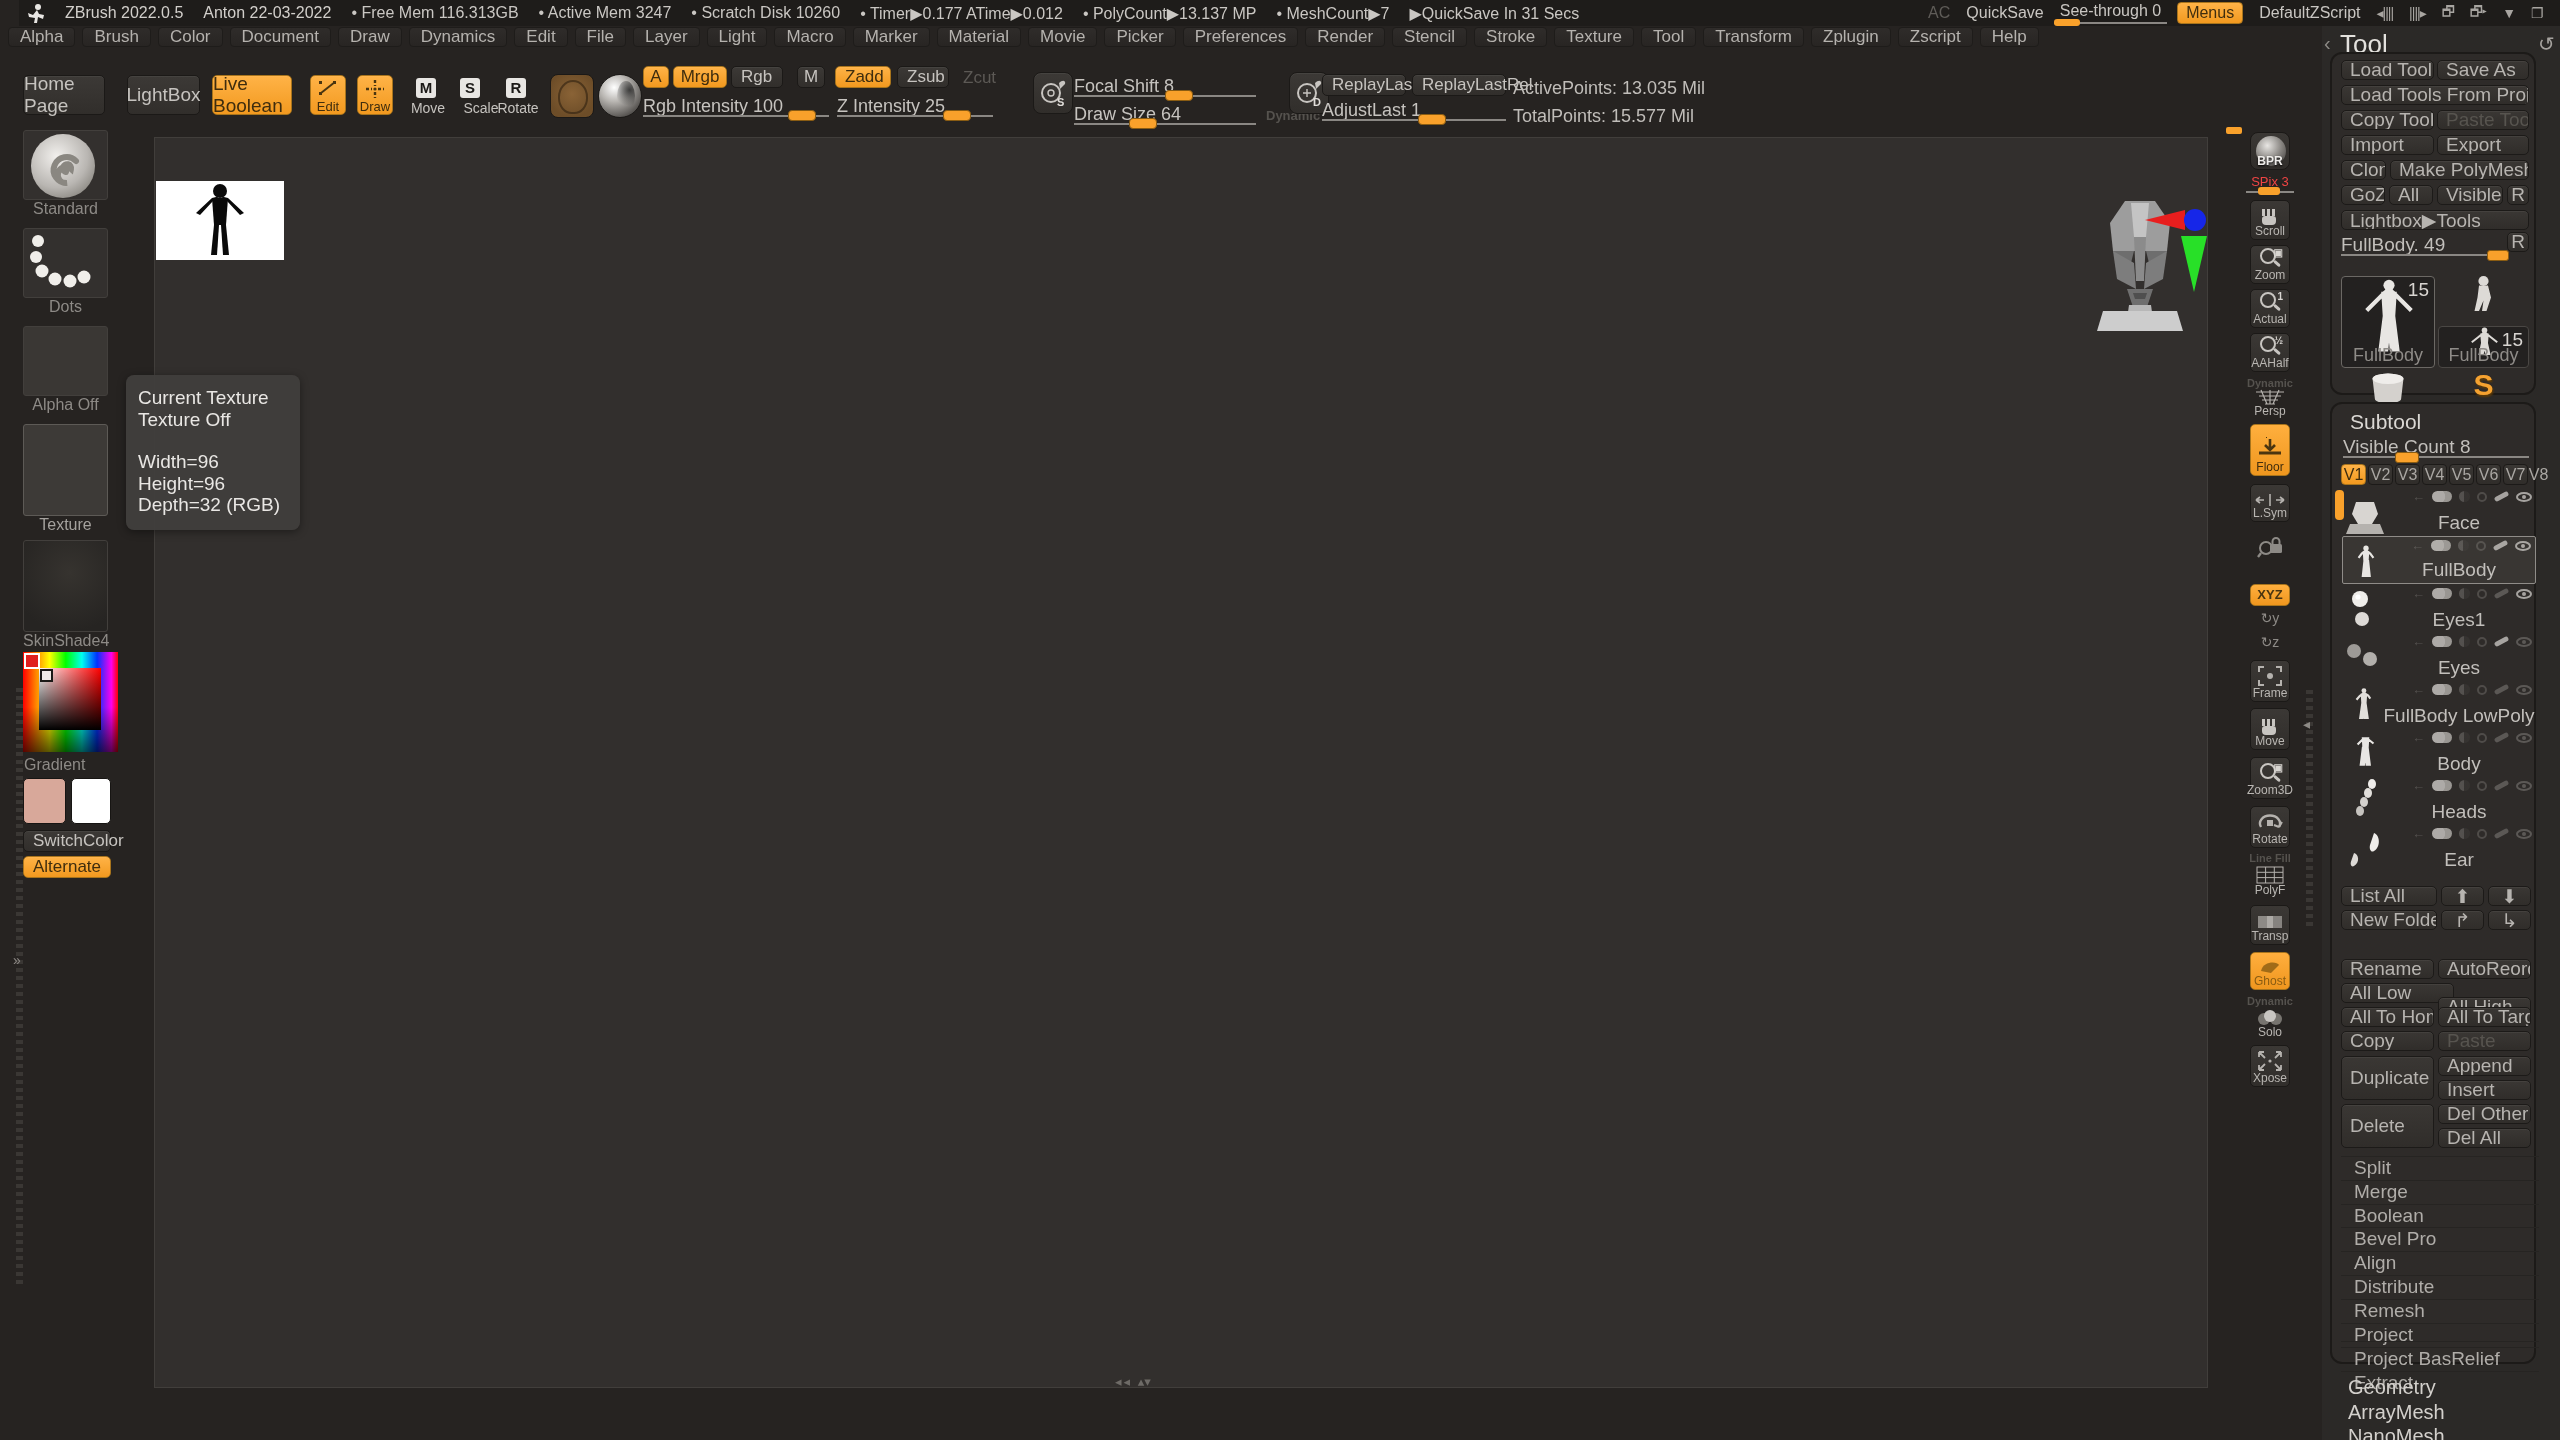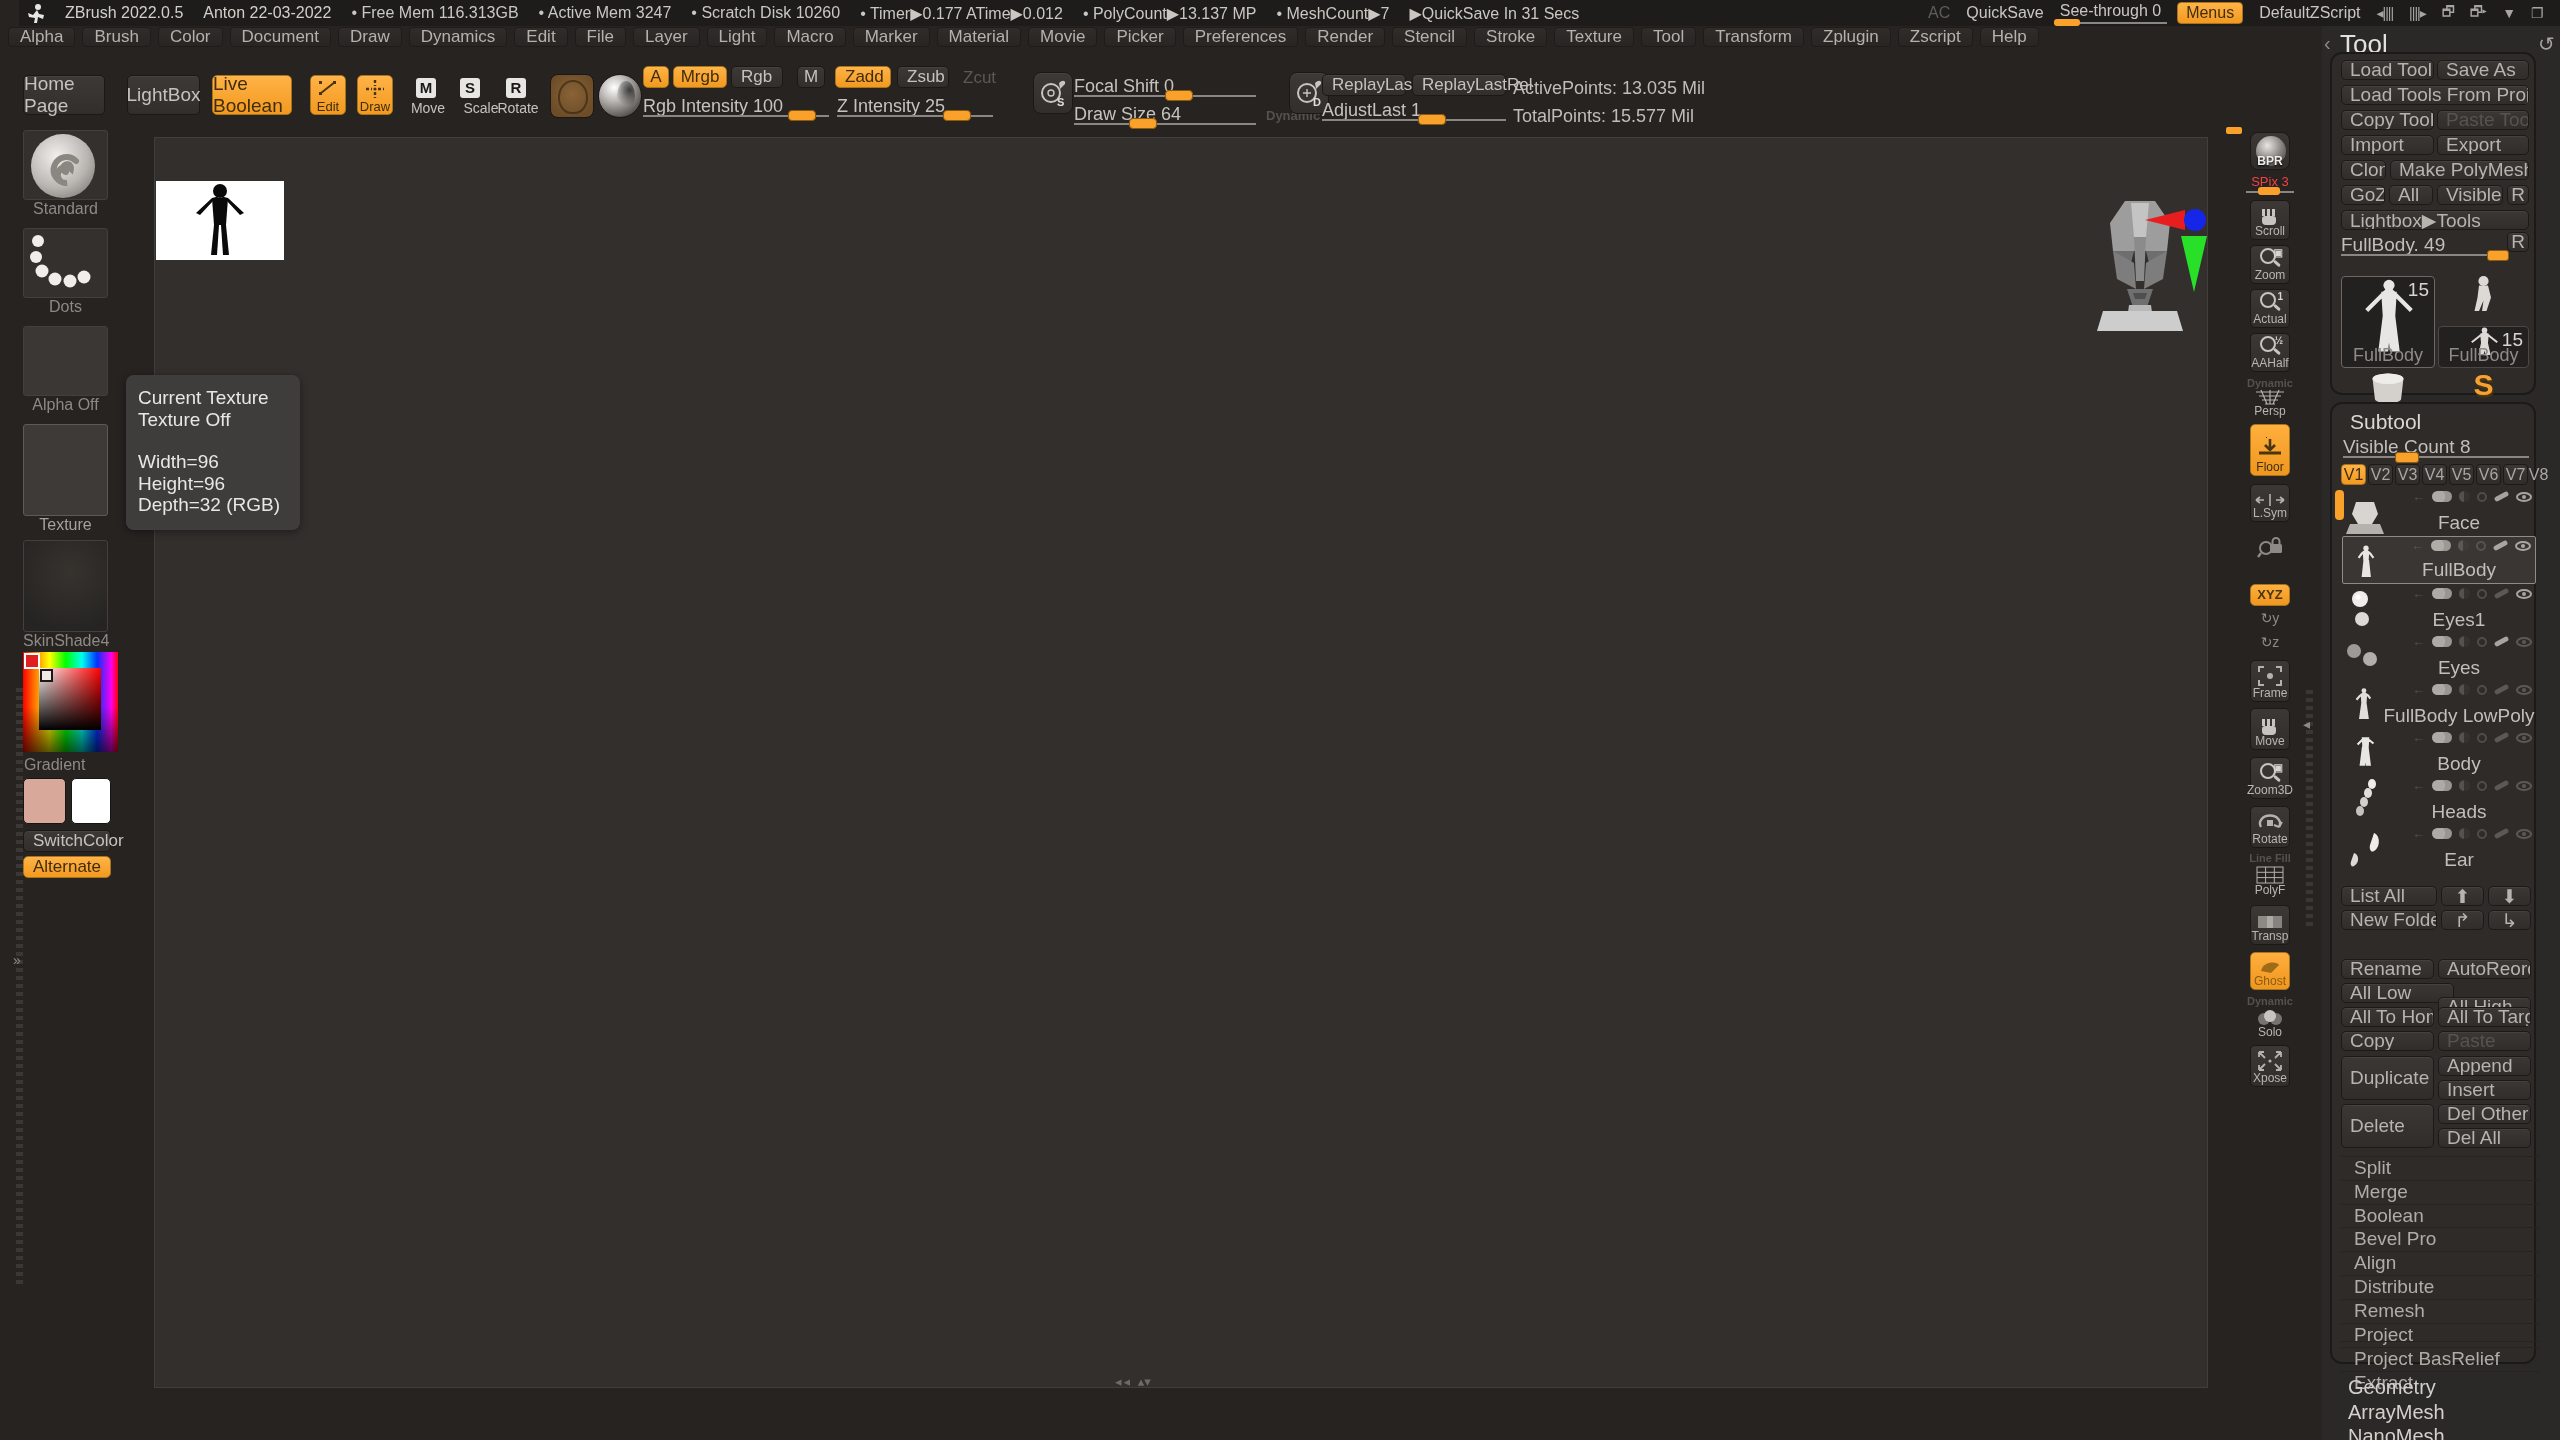--- a/index.html
+++ b/index.html
@@ -204,21 +204,21 @@
     <div class="btn a" style="left:1033px;top:24px;width:40px;height:42px;border-radius:8px;">
       <svg width="30" height="32" viewBox="0 0 30 32">
           <circle cx="13" cy="16" r="9" fill="none" stroke="#c8c5c1" stroke-width="2"></circle>
           <circle cx="13" cy="16" r="3" fill="none" stroke="#c8c5c1" stroke-width="1.4"></circle>
           <path d="M21 6 C25 2 28 4 27 7 L22 12 Z" fill="#c8c5c1"></path>
           <text x="19" y="29" font-size="11" fill="#e0ddd9" font-weight="bold">S</text>
         </svg>
     </div>
 
     <div class="slider" style="left:1074px;top:28px;width:182px;height:24px;">
-      <span class="lab">Focal Shift 0</span>
+      <span class="lab">Focal Shift 8</span>
       <span class="track"></span><span class="handle" style="left:50%;"></span>
     </div>
     <div class="slider" style="left:1074px;top:56px;width:182px;height:24px;">
       <span class="lab">Draw Size 64</span>
       <span class="track"></span><span class="handle" style="left:30%;"></span>
     </div>
     <div class="a txt" style="left:1266px;top:60px;font-size:13px;font-weight:bold;color:#55524e;">Dynamic</div>
 
     <div class="btn a" style="left:1289px;top:24px;width:40px;height:42px;border-radius:8px;">
       <svg width="30" height="32" viewBox="0 0 30 32">

